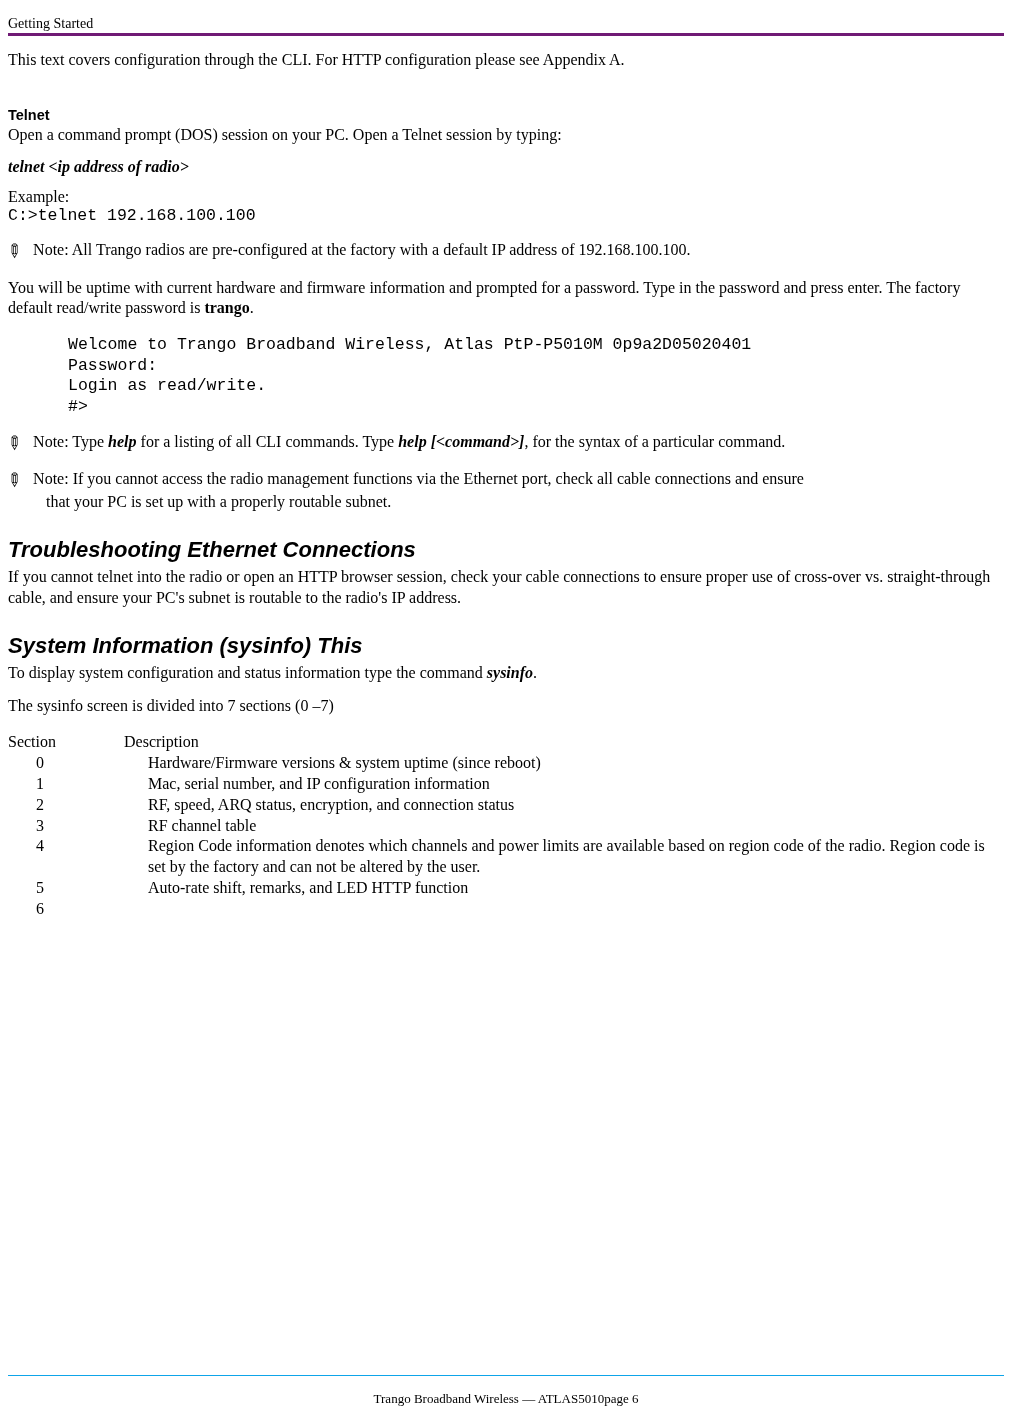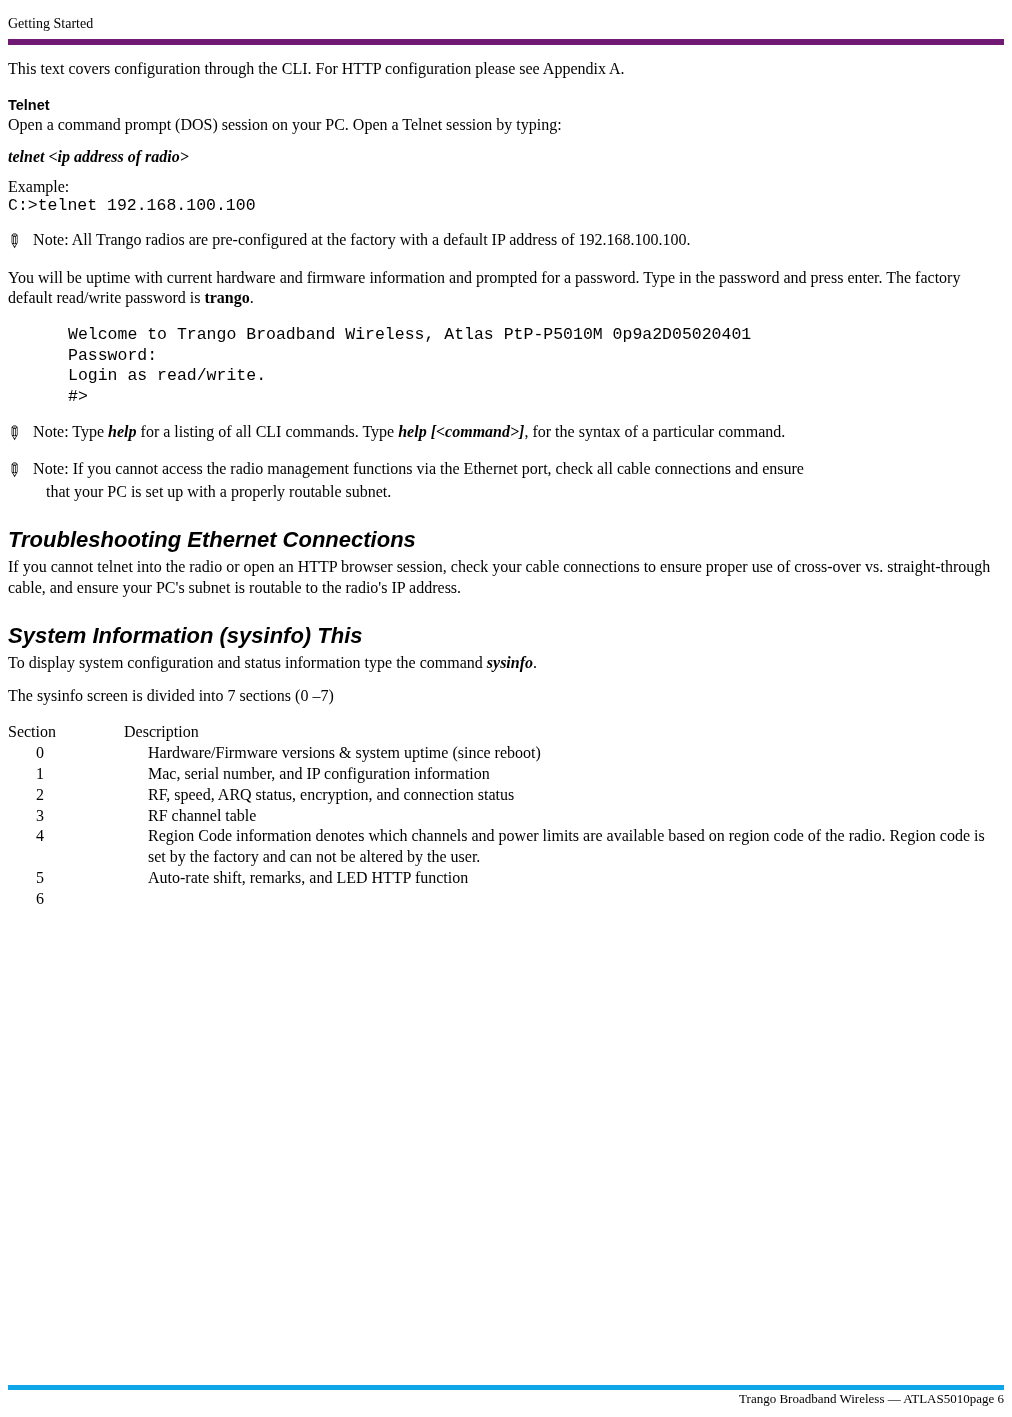--- a/index.html
+++ b/index.html
@@ -6,36 +6,36 @@
     font-family: "Times New Roman", Times, serif;
     font-size: 16px;
     margin: 0;
     padding: 14px 8px 8px 8px;
     background: #fff;
     color: #000;
     width: 1012px;
     box-sizing: border-box;
   }
   .header-section {
-    border-bottom: 6px solid #701a75;
-    padding-bottom: 7px;
+    border-bottom: 3px solid #701a75;
+    padding-bottom: 1px;
     margin-bottom: 14px;
   }
   .header-text {
     font-size: 14px;
   }
   .body-text {
     margin-bottom: 16px;
     line-height: 1.3;
   }
   .subhead {
     font-family: Verdana, Geneva, sans-serif;
     font-weight: bold;
     font-size: 14.5px;
-    margin-top: 17px;
+    margin-top: 36px;
     margin-bottom: 2px;
   }
   .bold-italic {
     font-weight: bold;
     font-style: italic;
   }
   .bold {
     font-weight: bold;
   }
   .mono {
@@ -85,25 +85,25 @@
     padding-left: 0;
   }
   .list-header .col-desc {
     margin-left: -24px;
   }
   .footer {
     position: fixed;
     bottom: 10px;
     left: 8px;
     right: 8px;
-    border-top: 5px solid #0ea5e9;
+    border-top: 1px solid #0ea5e9;
     display: flex;
-    justify-content: flex-end;
+    justify-content: center;
     font-size: 13px;
-    padding-top: 1px;
+    padding-top: 15px;
   }
   .hanging {
     padding-left: 38px;
   }
   .first-p {
     margin-top: 12px;
   }
 </style>
 </head>
 <body>

